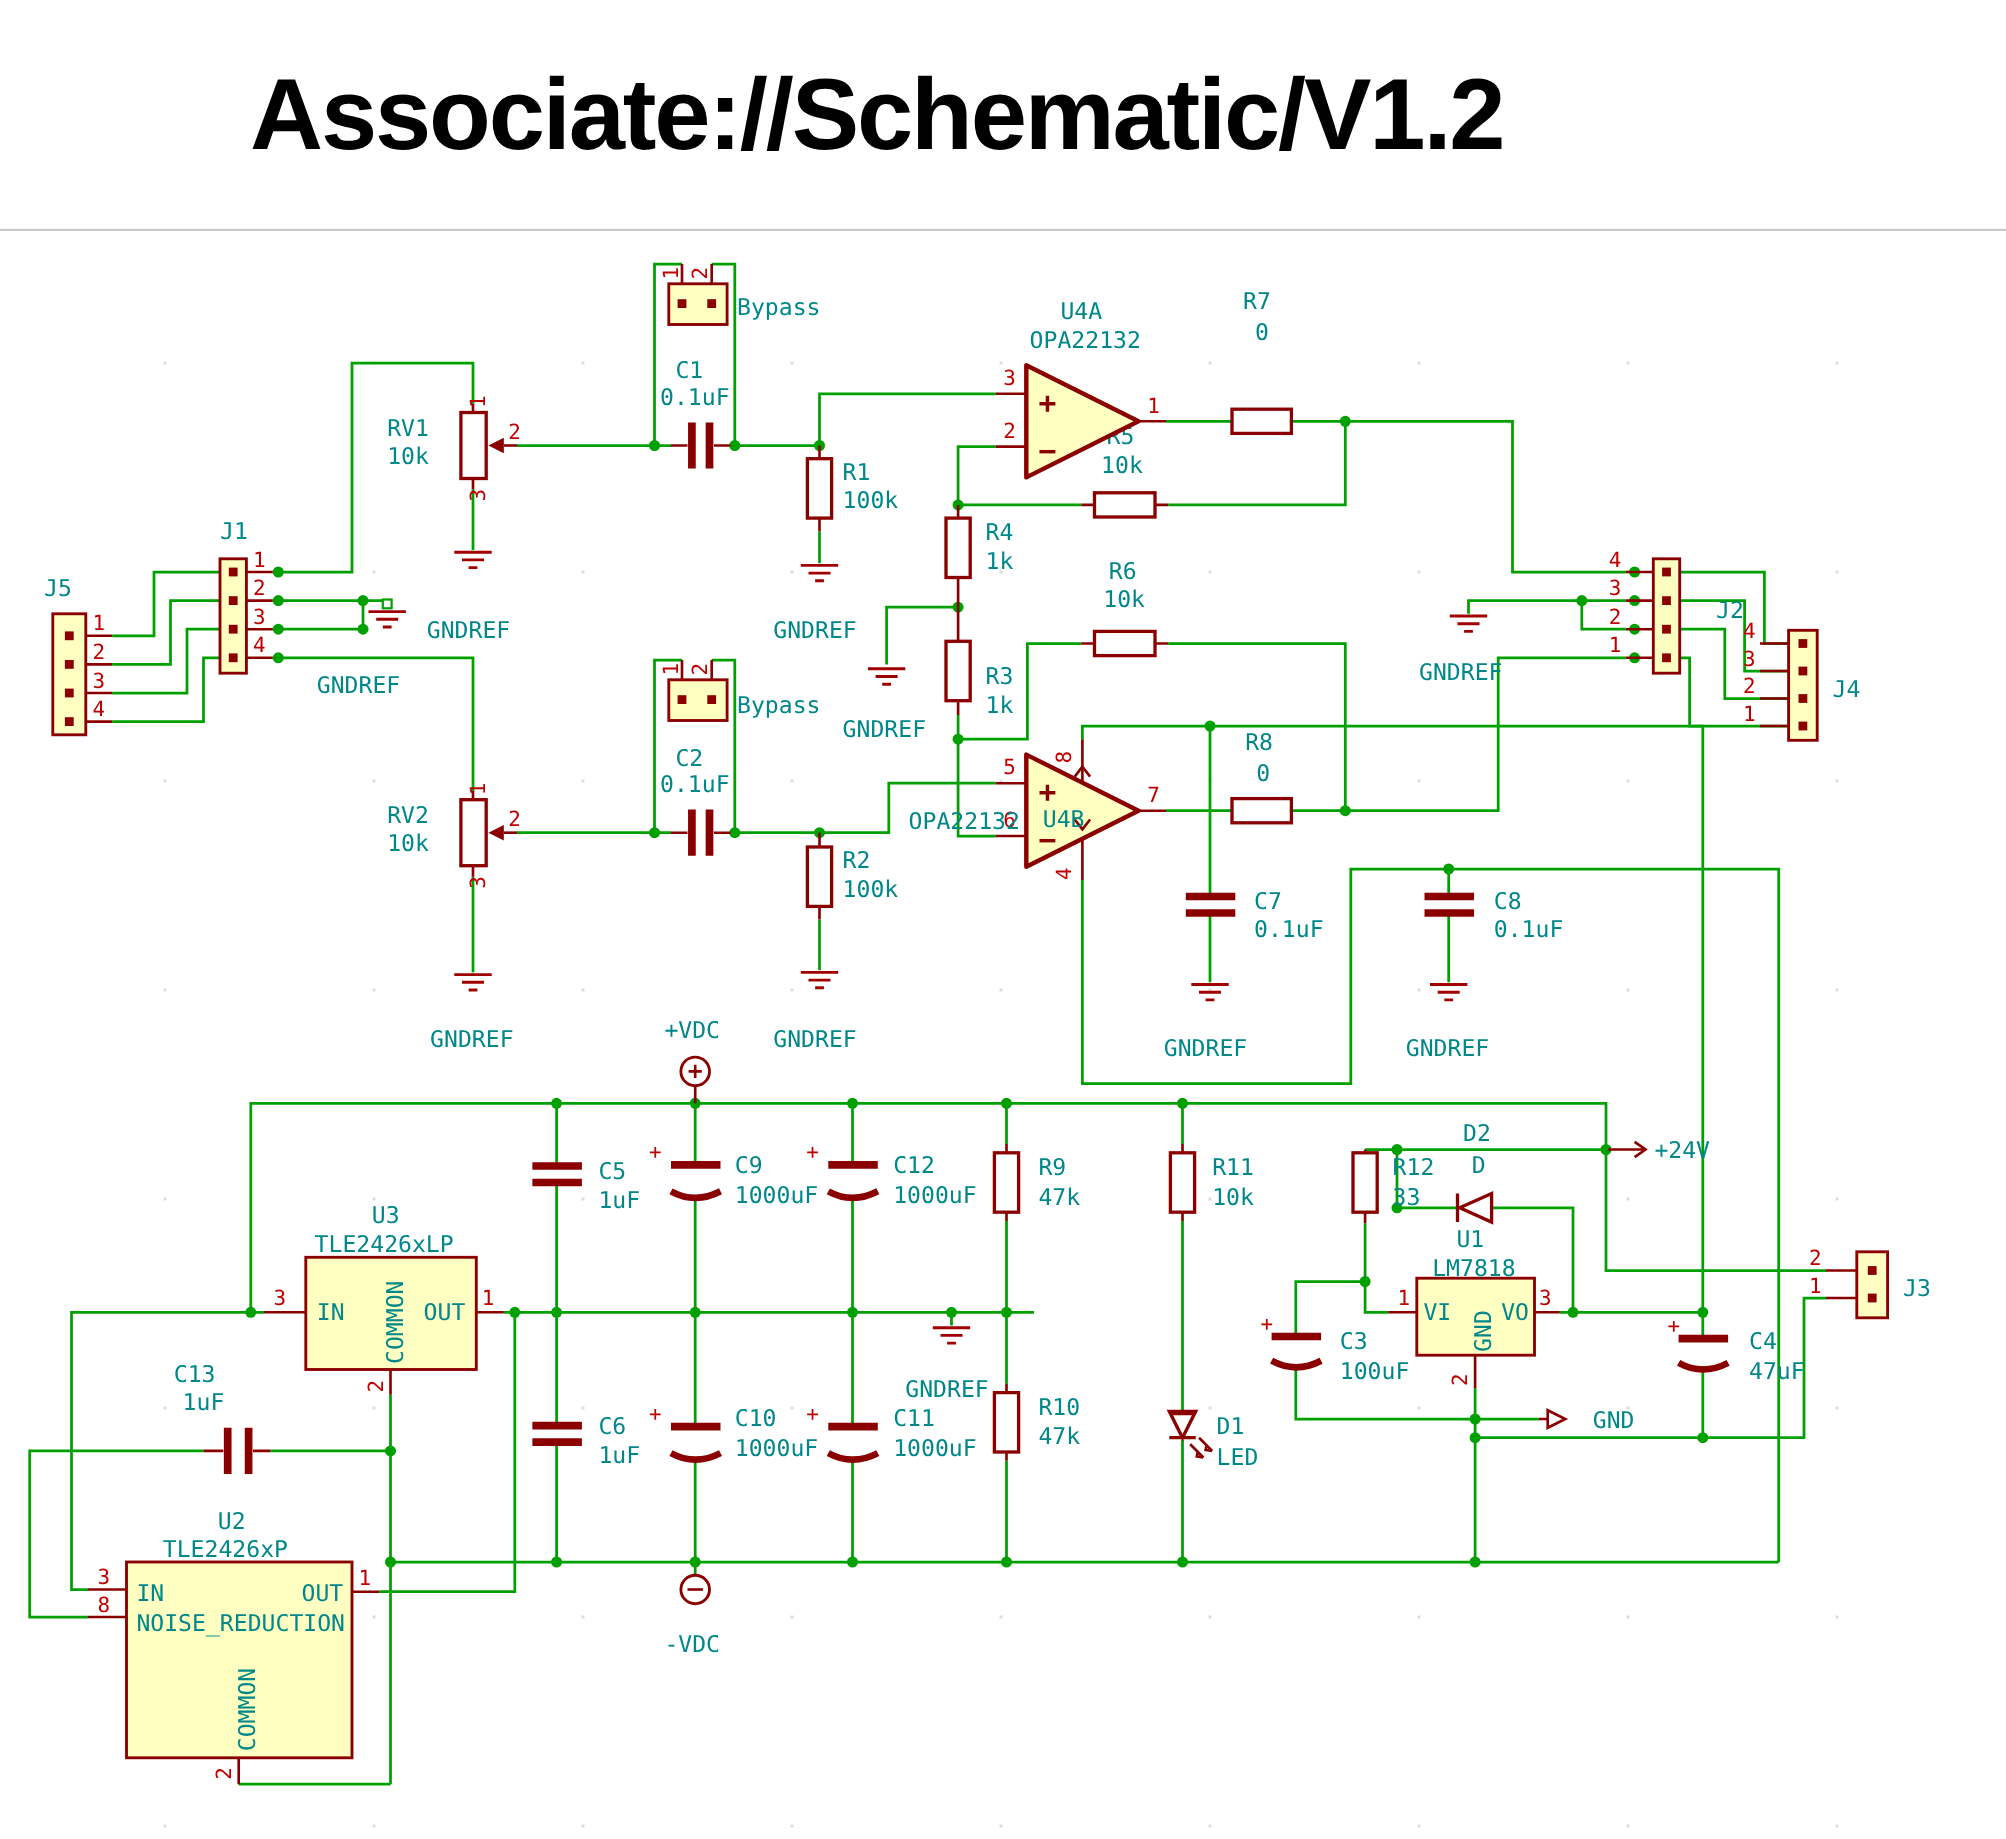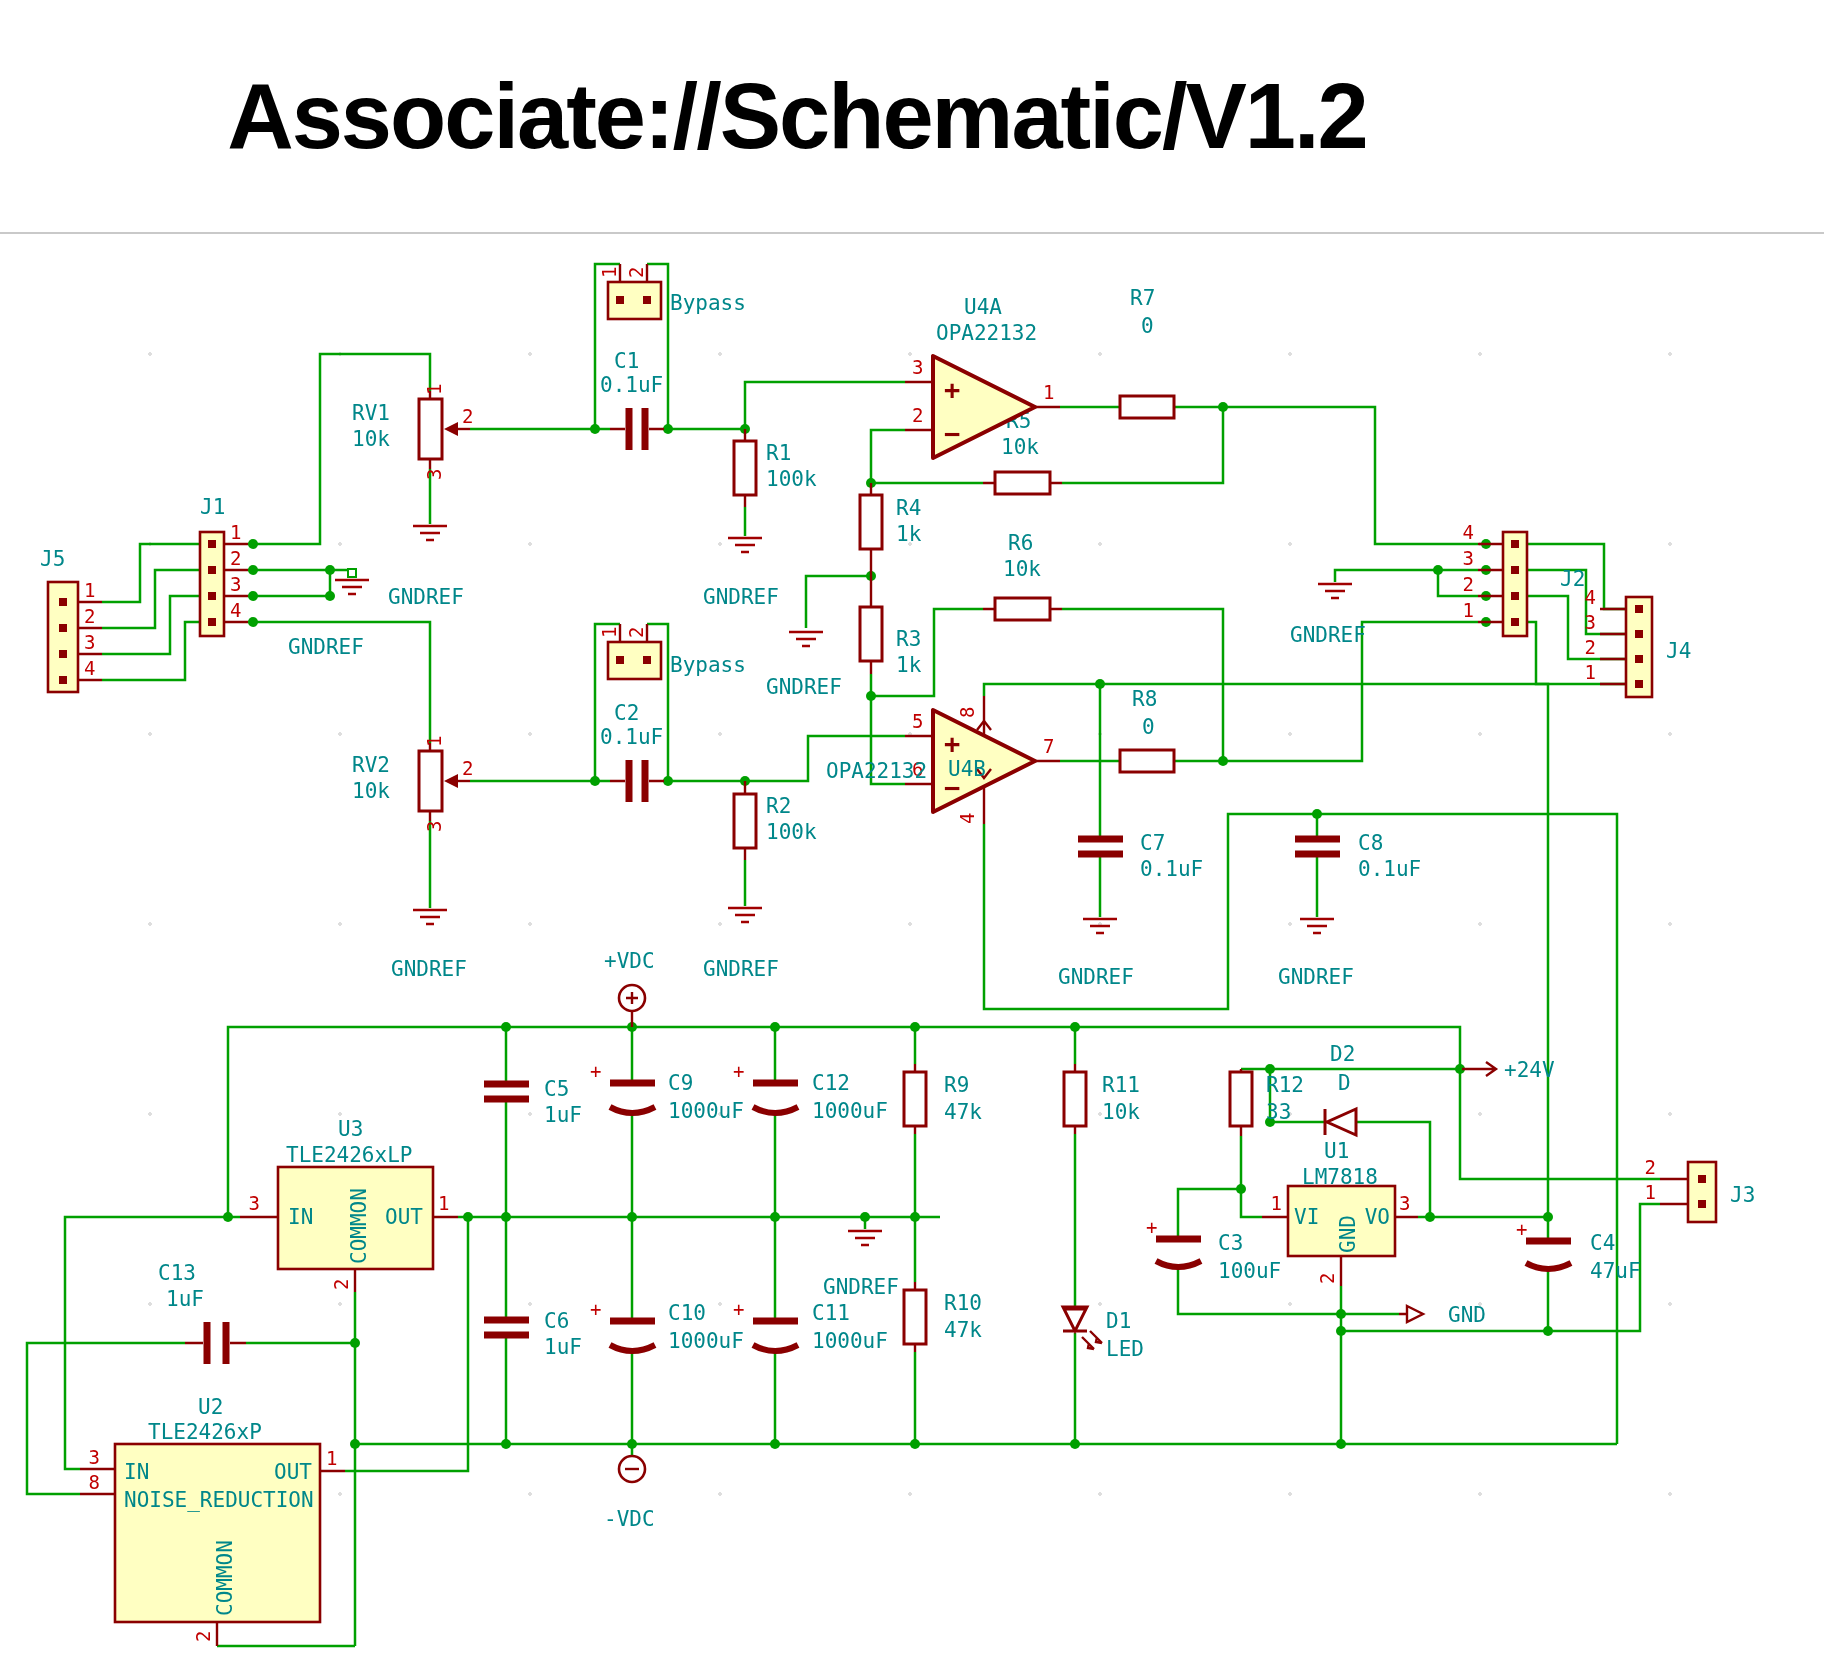--- a/index.html
+++ b/index.html
@@ -1,18 +1,18 @@
 <!DOCTYPE html>
 <html><head>
 <meta charset="utf-8">
 <style>
   html,body{margin:0;padding:0;background:#fff;}
   .page{position:relative;width:1824px;height:1672px;background:#fff;overflow:hidden;
         font-family:"Liberation Sans",sans-serif;}
-  header{height:232px;display:flex;align-items:center;justify-content:center;text-align:center;}
+  header{height:208px;display:flex;align-items:center;justify-content:center;text-align:center;}
   h1{margin:0;transform:translateX(-115px);font-size:92px;font-weight:800;letter-spacing:-2px;color:#000;}
   .rule{border-top:2px solid #c9c9c9;}
   svg{display:block;background-image:radial-gradient(#dedede 1.6px,transparent 1.7px);
       background-size:190px 190px;background-position:55px 25px;}
   .w{fill:none;stroke:#00A000;stroke-width:2.5;}
   .rs{fill:none;stroke:#8A0000;stroke-width:2.4;}
   .rs3{fill:none;stroke:#8A0000;stroke-width:3;}
   .body{fill:#fff;stroke:#8A0000;stroke-width:3;}
   .ybox{fill:#FFFFC2;stroke:#8A0000;stroke-width:2.6;}
   .tri{fill:#FFFFC2;stroke:#8A0000;stroke-width:4;stroke-linejoin:round;}

